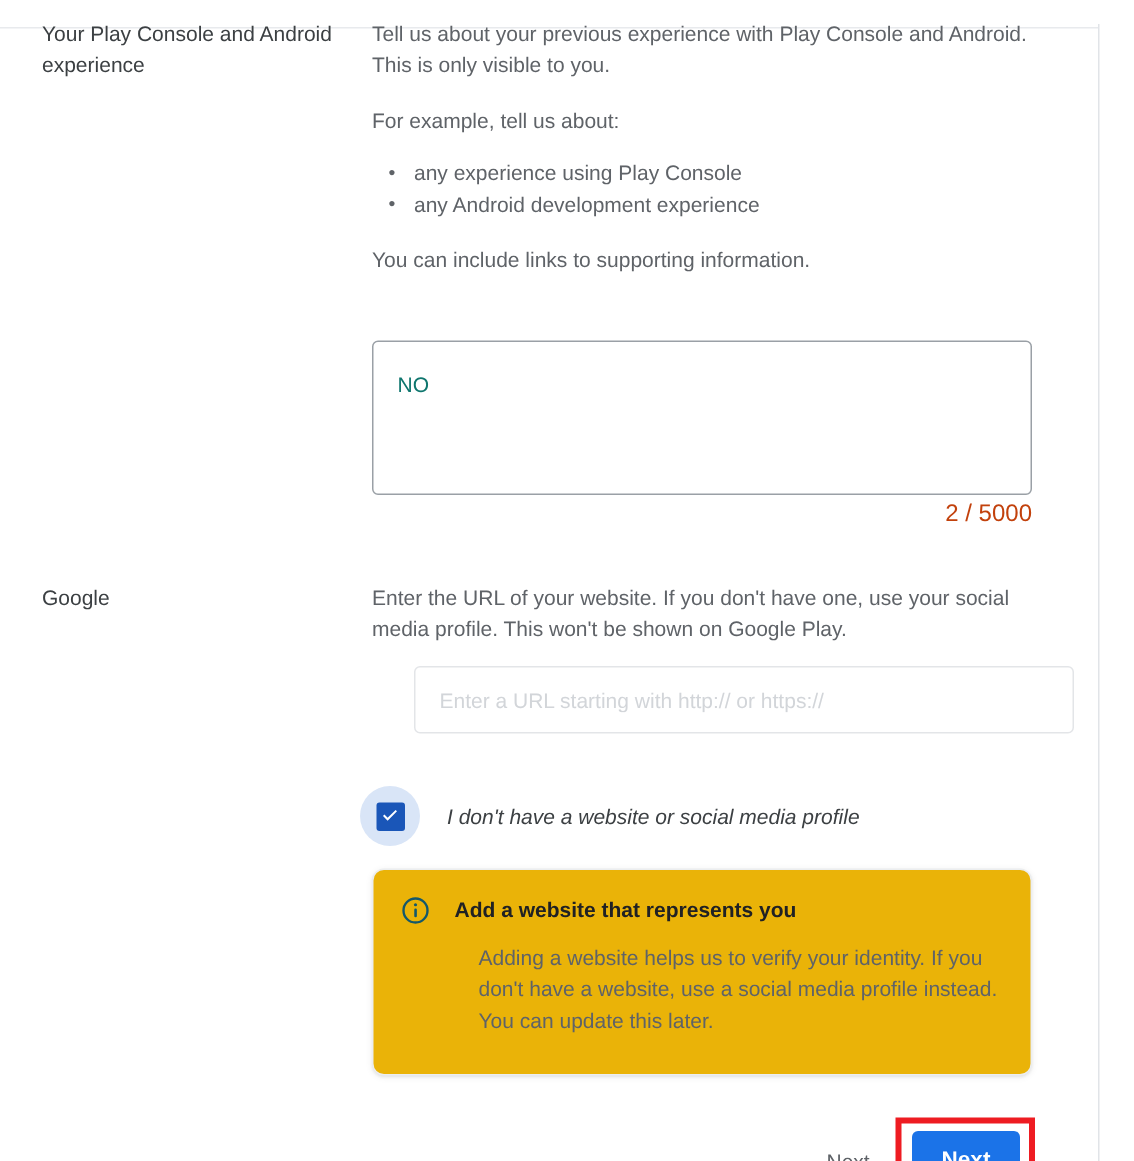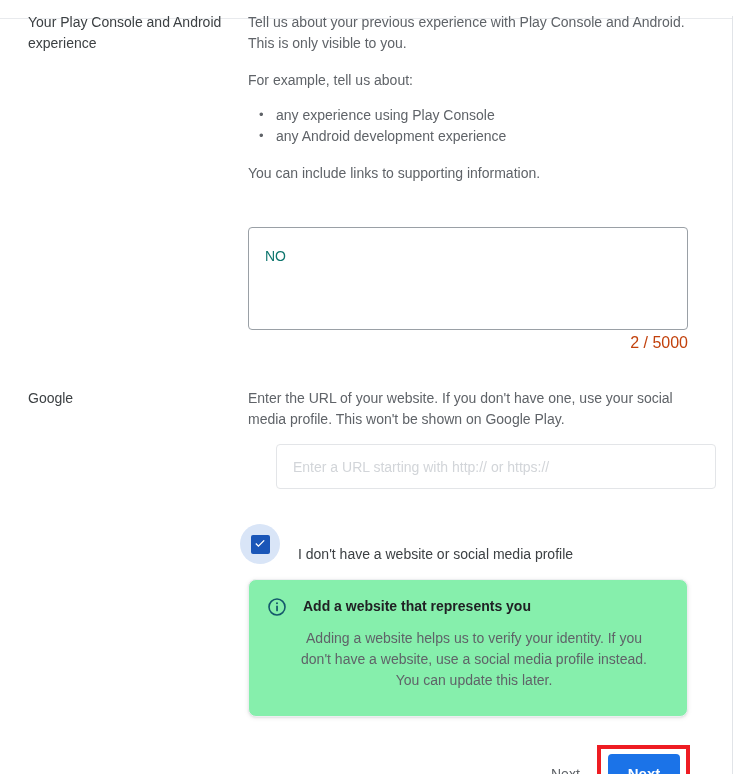--- a/index.html
+++ b/index.html
@@ -145,21 +145,22 @@
     color: #d2d5d9;
   }
 
   
   .check-row {
     position: absolute;
     left: 240px;
     top: 508px;
     height: 40px;
     display: flex;
-    align-items: flex-end;
+    align-items: center;
+    font-style: italic;
   }
   .check-halo {
     width: 40px;
     height: 40px;
     border-radius: 50%;
     background: #d9e5f7;
     display: flex;
     align-items: center;
     justify-content: center;
     flex: 0 0 auto;
@@ -183,46 +184,45 @@
   }
 
   
   .info-card {
     position: absolute;
     left: 248px;
     top: 563px;
     width: 440px;
     height: 138px;
     box-sizing: border-box;
-    background: #86efac;
+    background: #eab308;
     border: 1px solid #eceef0;
     border-radius: 8px;
     box-shadow: 0 1px 2px rgba(60,64,67,.10), 0 1px 5px rgba(60,64,67,.08);
     padding: 16px 20px 0 18px;
-    text-align: center;
   }
   .info-head {
     display: flex;
     align-items: flex-start;
   }
   .info-icon {
     flex: 0 0 auto;
     width: 20px;
     height: 20px;
     margin-top: 1px;
   }
   .info-title {
     margin-left: 16px;
     font-size: 14px;
     font-weight: bold;
     line-height: 20px;
     color: #202124;
   }
   .info-text {
-    margin: 11px 0 0 32px;
+    margin: 11px 0 0 52px;
     font-size: 14px;
     line-height: 21px;
     color: #5f6368;
     width: 350px;
   }
 
   
   .back-btn {
     position: absolute;
     left: 551px;

